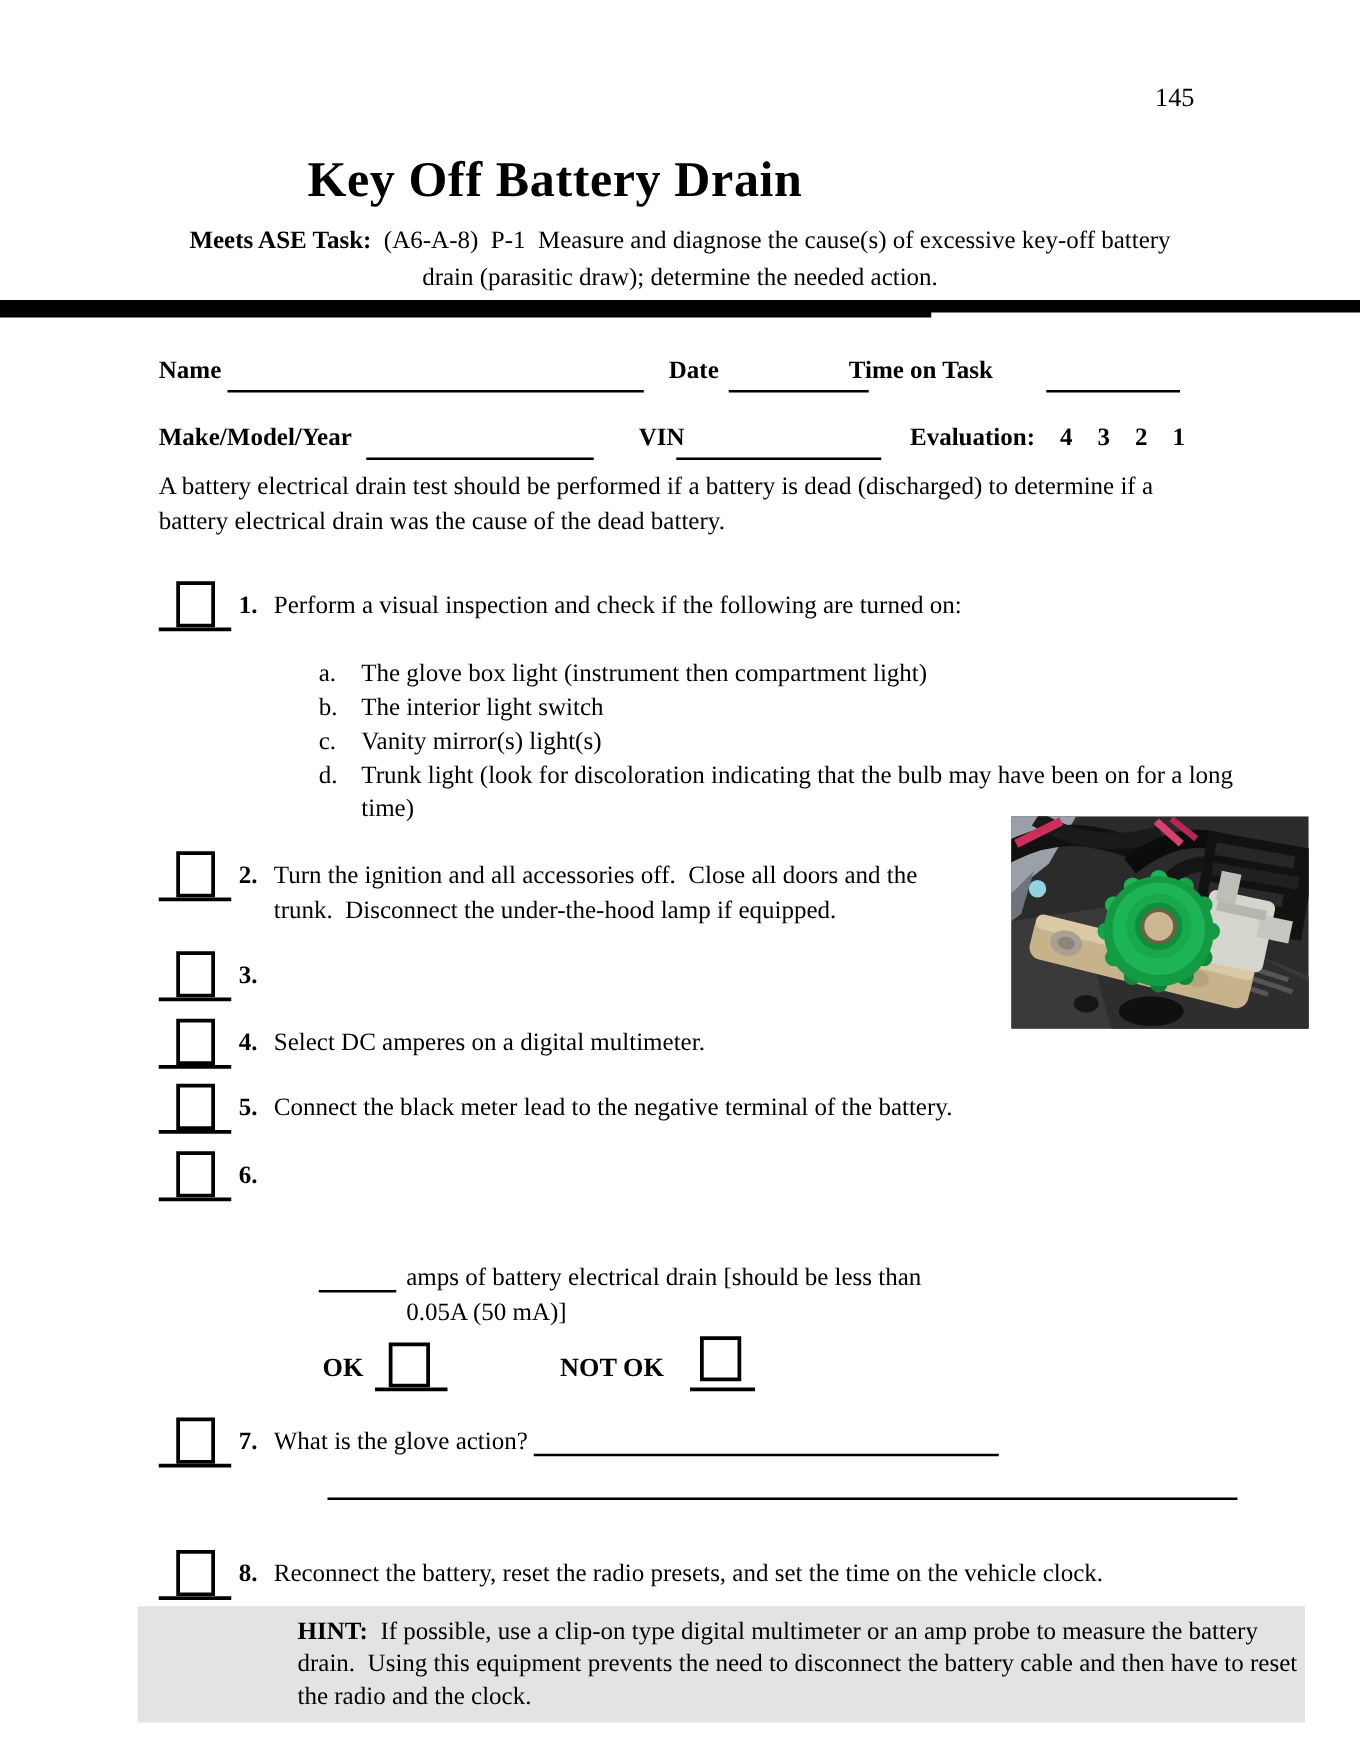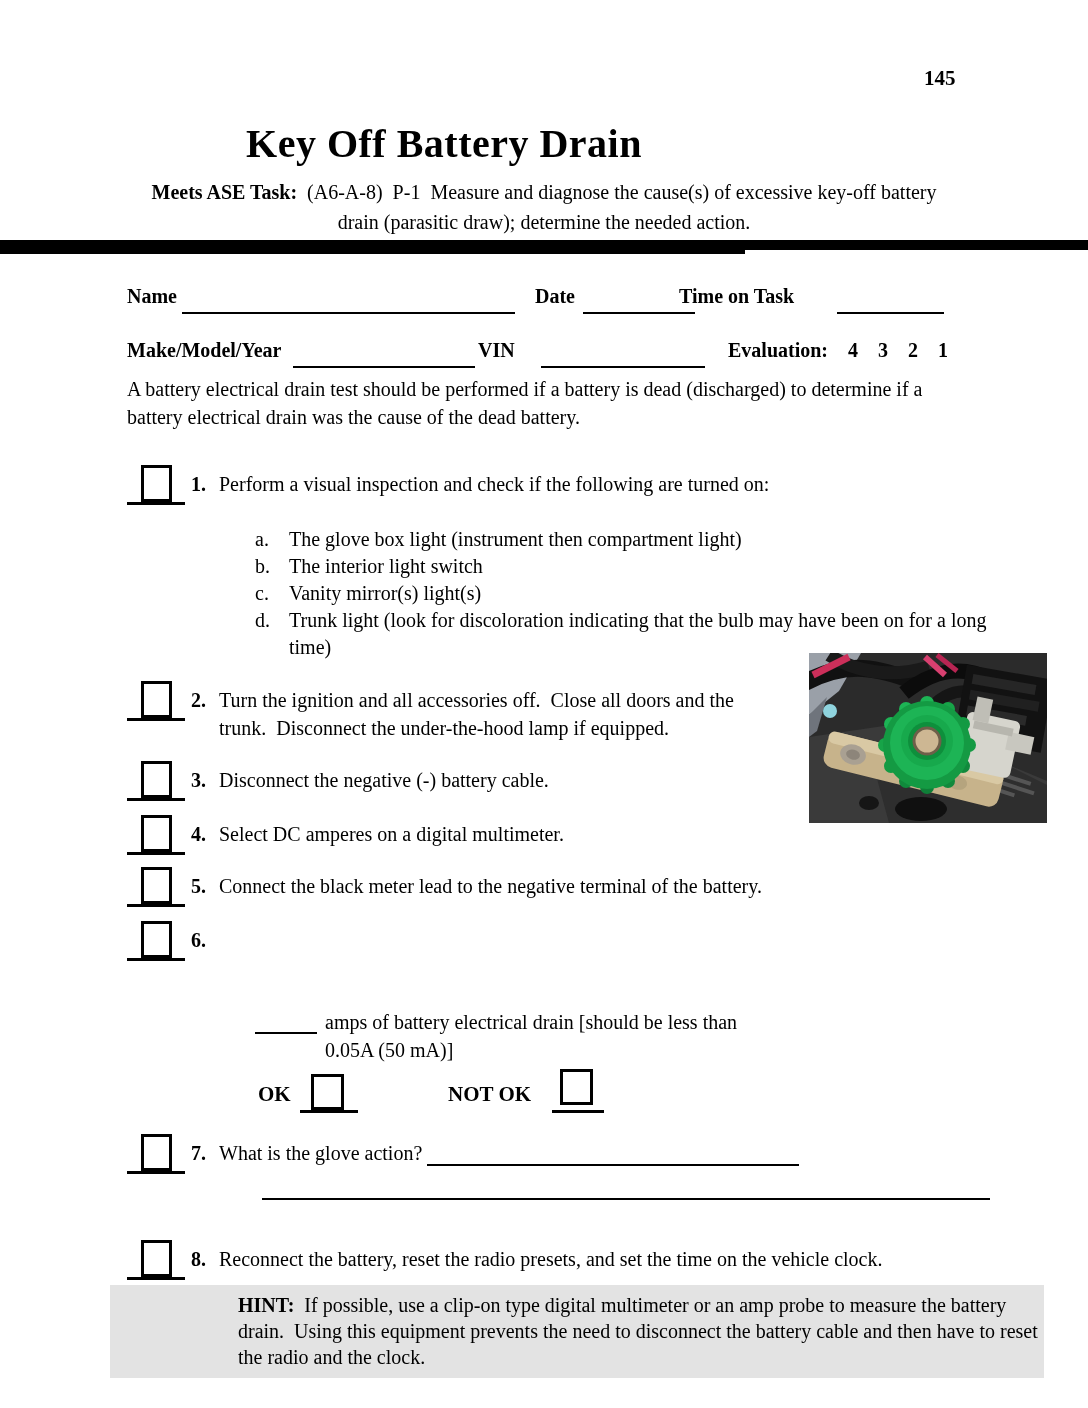--- a/index.html
+++ b/index.html
@@ -1,21 +1,21 @@
 <!DOCTYPE html>
 <html><head>
 <meta charset="utf-8">
 <style>
   html,body{margin:0;padding:0;background:#ffffff;}
   .page{position:relative;width:1088px;height:1408px;background:#fff;overflow:hidden;
         font-family:"Liberation Serif",serif;color:#000;font-size:20px;}
   .b{font-weight:bold;}
   .pre{white-space:pre-wrap;}
 
-  .pagenum{position:absolute;top:66px;left:924px;font-size:21px;font-weight:bold;}
+  .pagenum{position:absolute;top:66px;left:924px;font-size:21px;font-weight:normal;}
   .title{position:absolute;top:120px;left:0;width:888px;text-align:center;
          font-size:40px;font-weight:bold;letter-spacing:0.5px;}
   .subtitle{position:absolute;top:177px;left:134px;width:820px;text-align:center;
             line-height:30px;}
   .bar{position:absolute;left:0;top:240px;width:1088px;height:10px;background:#000;}
   .bar2{position:absolute;left:0;top:249px;width:745px;height:5px;background:#000;}
 
   .frow{position:absolute;left:127px;width:900px;height:30px;}
   .flabel{position:absolute;top:0;font-weight:bold;white-space:nowrap;}
   .fline{position:absolute;top:0;height:27px;border-bottom:2px solid #000;}
@@ -75,21 +75,21 @@
     <span class="fline" style="left:55px;width:333px;"></span>
     <span class="flabel" style="left:408px;">Date</span>
     <span class="fline" style="left:456px;width:112px;"></span>
     <span class="flabel" style="left:552px;">Time on Task</span>
     <span class="fline" style="left:710px;width:107px;"></span>
   </div>
 
   <div class="frow" style="top:339px;">
     <span class="flabel" style="left:0;">Make/Model/Year</span>
     <span class="fline" style="left:166px;width:182px;"></span>
-    <span class="flabel" style="left:351px;text-align:right;">VIN</span>
+    <span class="flabel" style="left:384px;text-align:right;">VIN</span>
     <span class="fline" style="left:414px;width:164px;"></span>
     <span class="flabel" style="left:601px;">Evaluation:</span>
     <span class="evals" style="left:721px;">4    3    2    1</span>
   </div>
 
   <div class="intro pre">A battery electrical drain test should be performed if a battery is dead (discharged) to determine if a battery electrical drain was the cause of the dead battery.</div>
 
   <div class="step" style="top:470px;">
     <div class="chk">
         <div class="box"></div>
@@ -123,21 +123,20 @@
       </div>
     <div class="snum">2.</div>
     <div class="stext pre" style="max-width:562px;">Turn the ignition and all accessories off.  Close all doors and the trunk.  Disconnect the under-the-hood lamp if equipped.</div>
   </div>
 
   <div class="step" style="top:766px;">
     <div class="chk">
         <div class="box"></div>
       </div>
     <div class="snum">3.</div>
-    <div class="stext pre" style="max-width:562px;">Disconnect the negative (-) battery cable.</div>
   </div>
 
   <div class="step" style="top:820px;">
     <div class="chk">
         <div class="box"></div>
       </div>
     <div class="snum">4.</div>
     <div class="stext pre" style="max-width:562px;">Select DC amperes on a digital multimeter.</div>
   </div>
 

